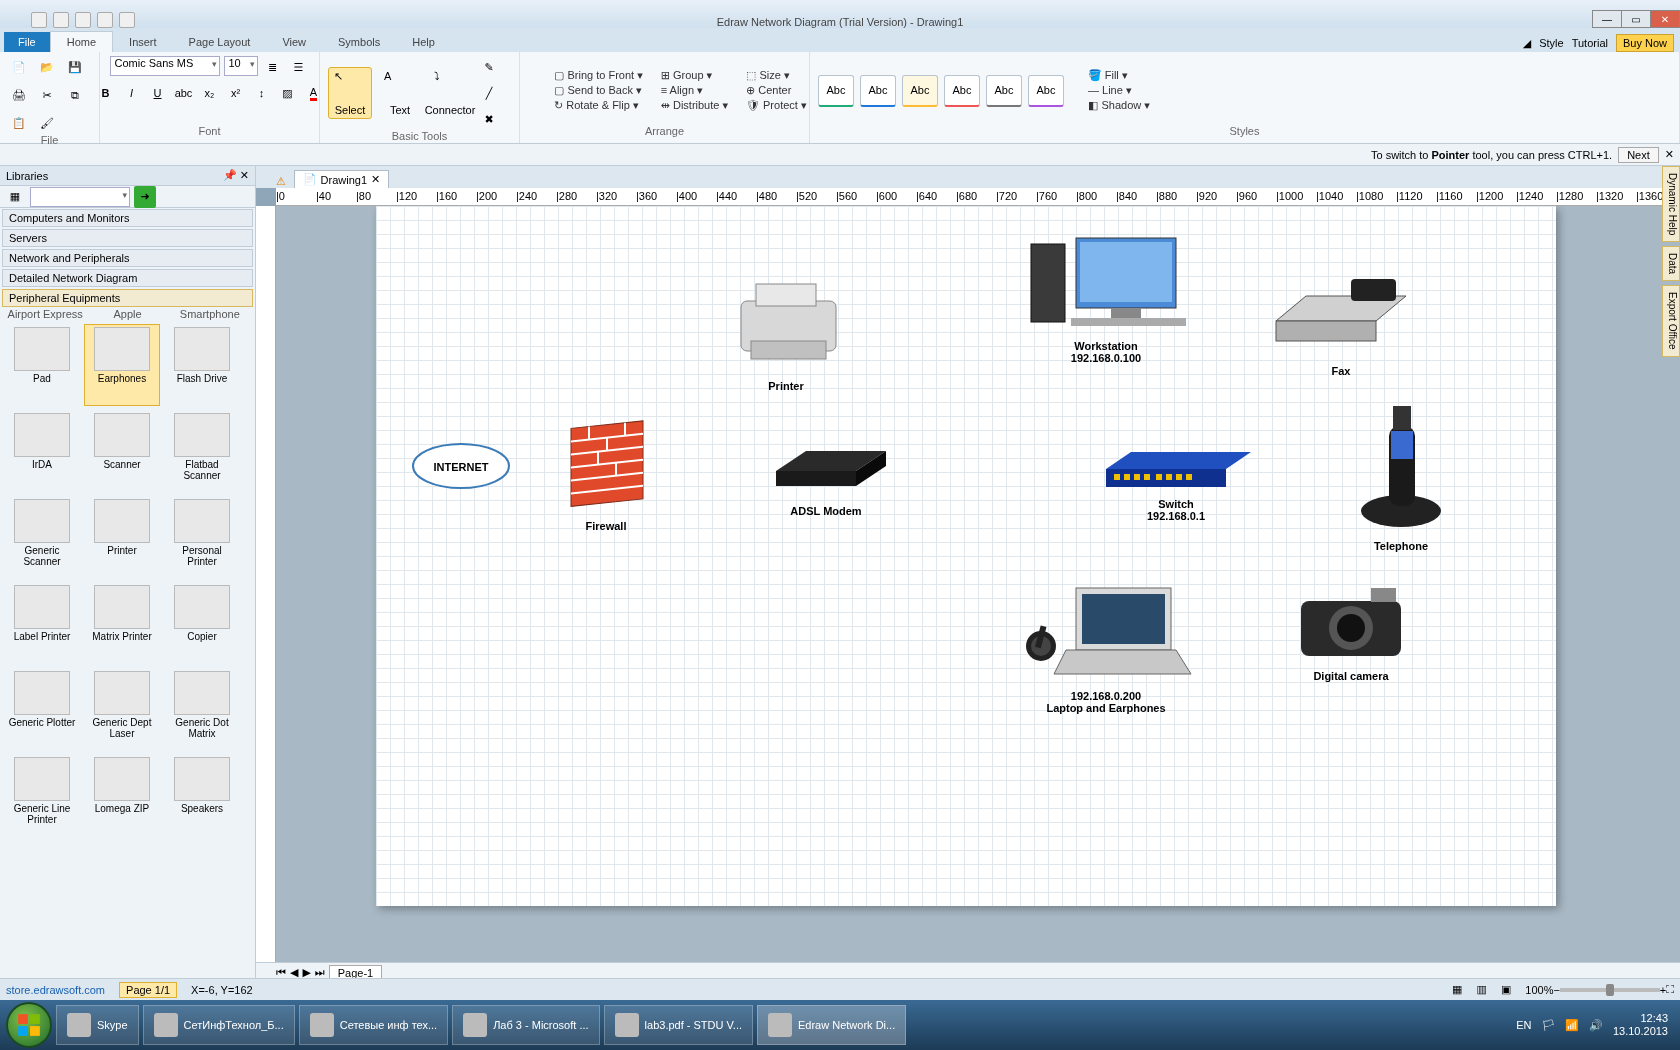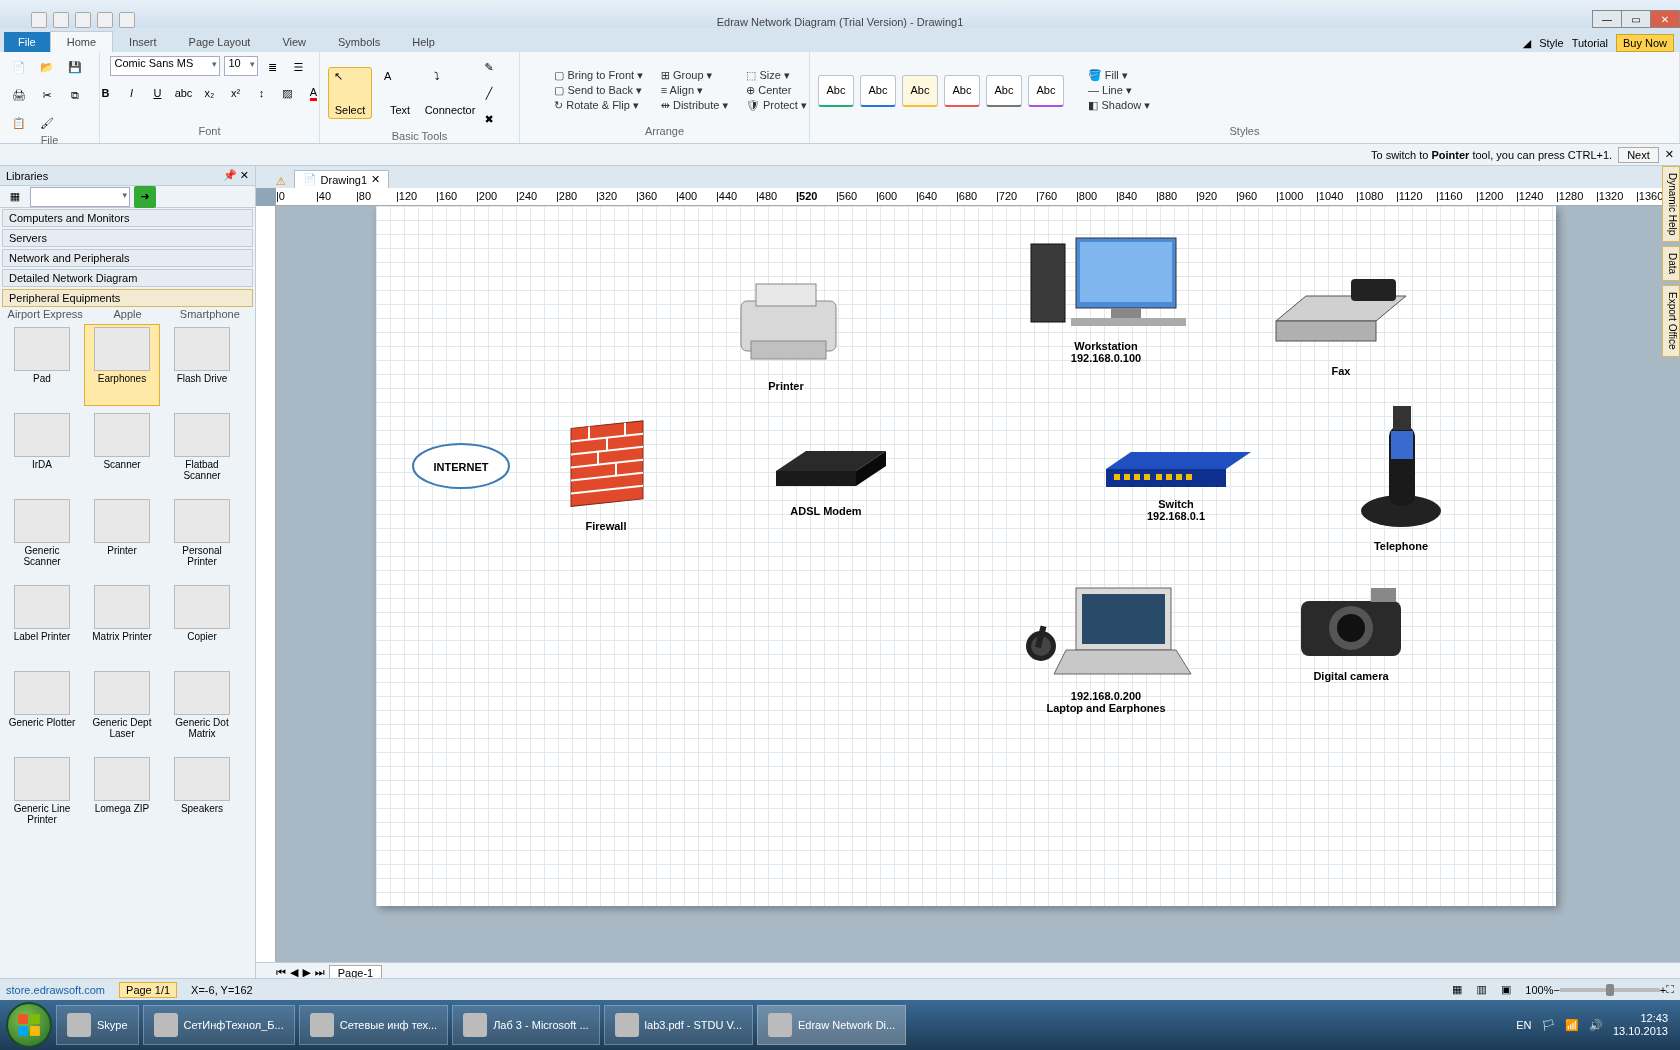--- a/index.html
+++ b/index.html
@@ -369,21 +369,21 @@
         <span style="left: 120px;">|120</span>
         <span style="left: 160px;">|160</span>
         <span style="left: 200px;">|200</span>
         <span style="left: 240px;">|240</span>
         <span style="left: 280px;">|280</span>
         <span style="left: 320px;">|320</span>
         <span style="left: 360px;">|360</span>
         <span style="left: 400px;">|400</span>
         <span style="left: 440px;">|440</span>
         <span style="left: 480px;">|480</span>
-        <span style="left: 520px; font-weight: bold;">|520</span>
+        <span style="left: 520px;">|520</span>
         <span style="left: 560px;">|560</span>
         <span style="left: 600px;">|600</span>
         <span style="left: 640px;">|640</span>
         <span style="left: 680px;">|680</span>
         <span style="left: 720px;">|720</span>
         <span style="left: 760px;">|760</span>
         <span style="left: 800px; text-align: center;">|800</span>
         <span style="left: 840px;">|840</span>
         <span style="left: 880px;">|880</span>
         <span style="left: 920px;">|920</span>

